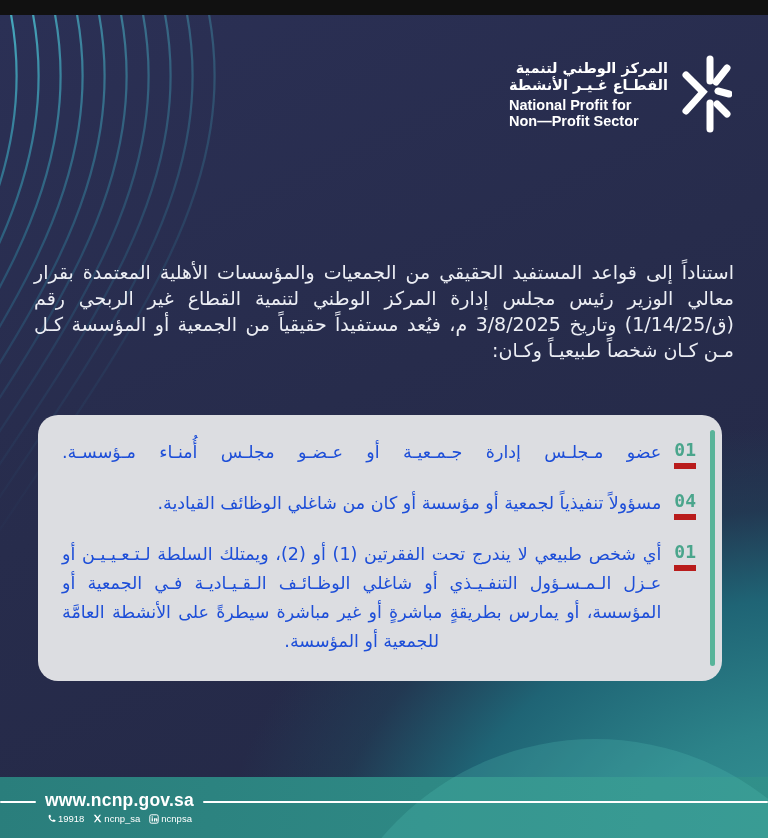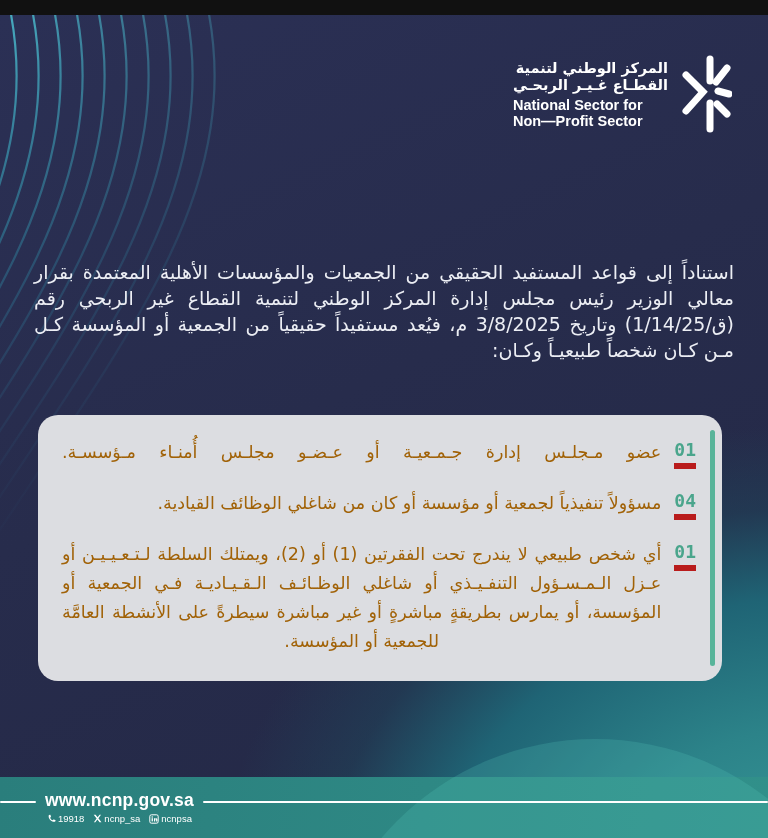--- a/index.html
+++ b/index.html
@@ -52,21 +52,21 @@
     flex:0 0 auto;
     font-family:"DejaVu Sans Mono", monospace;
     font-weight:bold; font-size:18px; line-height:24px;
     color:#4aa58c;
     border-bottom:6px solid #b91c1c;
     margin-left:13px; padding-bottom:1px;
     direction:ltr;
   }
   .item .itxt {
     margin:0; flex:1 1 auto;
-    color:#a16207; font-size:17.5px; line-height:29px;
+    color:#1d4ed8; font-size:17.5px; line-height:29px;
     text-align:justify;
   }
   .item:nth-child(1) .itxt { text-align-last:justify; }
   .item:nth-child(3) .itxt { text-align-last:center; }
 
   
   .footer {
     position:absolute; left:0; right:0; top:762px; height:88px;
     background:linear-gradient(95deg,#2a7e7c 0%, #2e8884 55%, #31908a 100%);
   }
@@ -117,22 +117,22 @@
     <use href="#wave" x="120" opacity="0.58"></use>
     <use href="#wave" x="142" opacity="0.50"></use>
     <use href="#wave" x="164" opacity="0.45"></use>
     <use href="#wave" x="186" opacity="0.40"></use>
     <use href="#wave" x="208" opacity="0.34"></use>
   </svg>
 
   <div class="logo">
     <div class="logo-text">
       <div class="ar">المركز الوطني لتنمية</div>
-      <div class="ar">القطـاع غـيـر الربحـي</div>
-      <div class="en first">National Sector for</div>
+      <div class="ar">القطـاع غـيـر الأنشطة</div>
+      <div class="en first">National Profit for</div>
       <div class="en">Non—Profit Sector</div>
     </div>
     <svg class="logo-mark" width="52" height="78" viewBox="0 0 52 78" fill="none" stroke="#ffffff" stroke-width="7" stroke-linecap="round">
       <line x1="30" y1="4" x2="30" y2="26"></line>
       <line x1="47" y1="13" x2="36" y2="27"></line>
       <line x1="38" y1="36" x2="49" y2="39"></line>
       <line x1="30" y1="48" x2="30" y2="74"></line>
       <line x1="37" y1="49" x2="47" y2="59"></line>
       <path d="M6 20 L23 37 L6 56" fill="none"></path>
     </svg>

